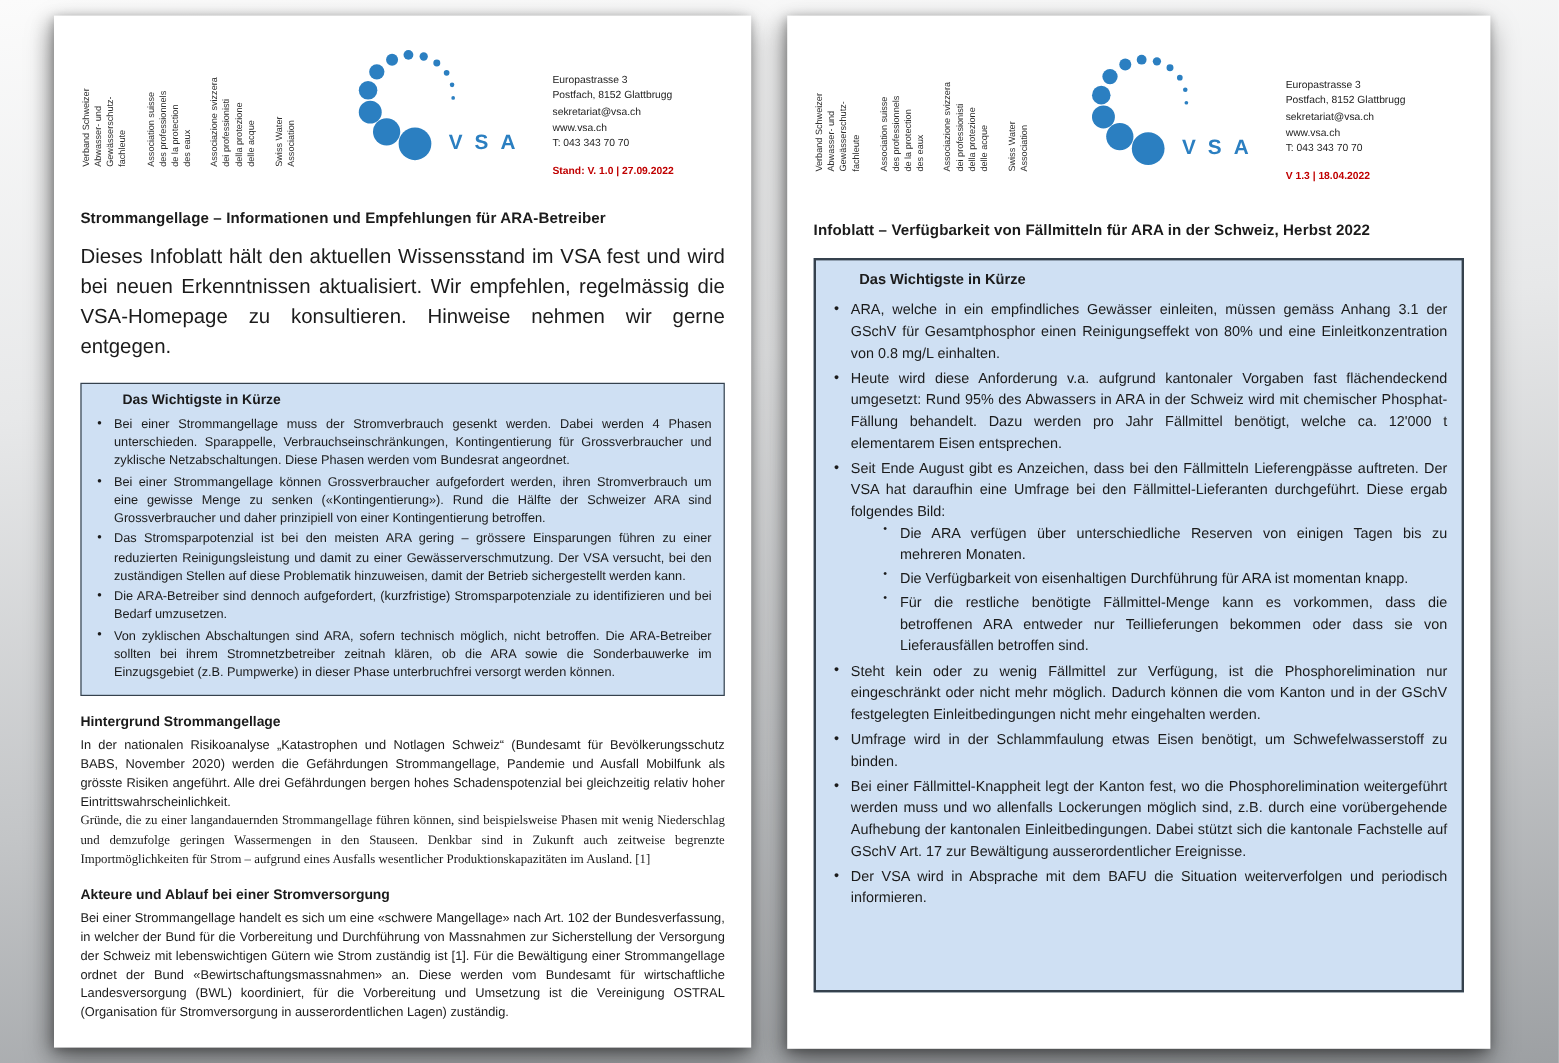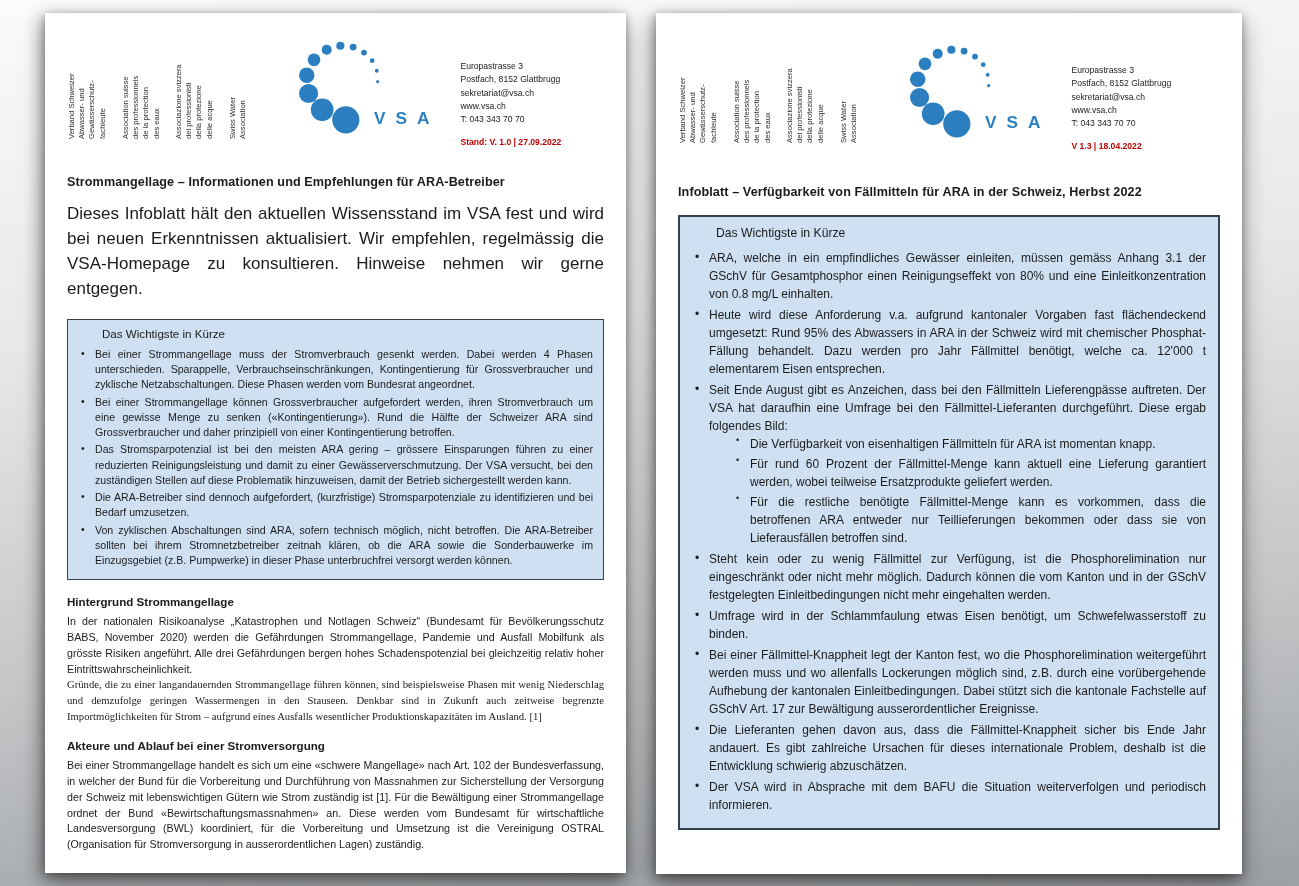--- a/index.html
+++ b/index.html
@@ -35,21 +35,21 @@
   
   .doc-title { margin: 36px 0 0 0; font-size: 12.6px; font-weight: 700; letter-spacing: .1px; }
   .page.right .doc-title { margin-top: 42px; }
   .intro { margin-top: 13px; font-size: 17px; line-height: 1.47; text-align: justify; }
 
   .kv-box {
     margin-top: 14px; background: #cfe0f3; border: 1.2px solid #35414d;
     padding: 7px 10px 9px 10px;
   }
   .page.right .kv-box { margin-top: 16px; border-width: 2px; padding: 9px 12px 11px 12px; min-height: 612px; }
-  .kv-heading { font-size: 11.6px; font-weight: 400; margin: 0 0 7px 0; padding-left: 24px; }
+  .kv-heading { font-size: 11.6px; font-weight: 700; margin: 0 0 7px 0; padding-left: 24px; }
   .page.right .kv-heading { font-size: 12.2px; margin-bottom: 9px; }
 
   ul.bullets { list-style: none; margin: 0; padding: 0; }
   ul.bullets > li { position: relative; padding-left: 17px; margin: 0 0 2px 0; text-align: justify; }
   ul.bullets > li::before { content: "•"; position: absolute; left: 3px; top: -1px; }
   .page.left  ul.bullets > li { font-size: 10.6px; line-height: 1.44; }
   .page.right ul.bullets > li { font-size: 12px;  line-height: 1.5; margin-bottom: 3px; }
 
   ul.subbullets { list-style: none; margin: 0; padding: 0 0 0 24px; }
   ul.subbullets > li { position: relative; padding-left: 17px; margin: 0 0 2px 0; text-align: justify; }
@@ -200,31 +200,30 @@
 
     <div class="kv-box">
       <div class="kv-heading">Das Wichtigste in Kürze</div>
       <ul class="bullets">
 
           <li class="bullet"><span>ARA, welche in ein empfindliches Gewässer einleiten, müssen gemäss Anhang 3.1 der GSchV für Gesamtphosphor einen Reinigungseffekt von 80% und eine Einleitkonzentration von 0.8 mg/L einhalten.</span></li>
 
           <li class="bullet"><span>Heute wird diese Anforderung v.a. aufgrund kantonaler Vorgaben fast flächendeckend umgesetzt: Rund 95% des Abwassers in ARA in der Schweiz wird mit chemischer Phosphat-Fällung behandelt. Dazu werden pro Jahr Fällmittel benötigt, welche ca. 12'000 t elementarem Eisen entsprechen.</span></li>
 
           <li class="bullet"><span>Seit Ende August gibt es Anzeichen, dass bei den Fällmitteln Lieferengpässe auftreten. Der VSA hat daraufhin eine Umfrage bei den Fällmittel-Lieferanten durchgeführt. Diese ergab folgendes Bild:</span><ul class="subbullets">
-              <li><span>Die Verfügbarkeit von eisenhaltigen Fällmitteln für ARA ist momentan knapp.</span></li>
-              <li><span>Für rund 60 Prozent der Fällmittel-Menge kann aktuell eine Lieferung garantiert werden, wobei teilweise Ersatzprodukte geliefert werden.</span></li>
+              <li><span>Die ARA verfügen über unterschiedliche Reserven von einigen Tagen bis zu mehreren Monaten.</span></li>
+              <li><span>Die Verfügbarkeit von eisenhaltigen Durchführung für ARA ist momentan knapp.</span></li>
               <li><span>Für die restliche benötigte Fällmittel-Menge kann es vorkommen, dass die betroffenen ARA entweder nur Teillieferungen bekommen oder dass sie von Lieferausfällen betroffen sind.</span></li>
             </ul></li>
 
 
           <li class="bullet"><span>Steht kein oder zu wenig Fällmittel zur Verfügung, ist die Phosphorelimination nur eingeschränkt oder nicht mehr möglich. Dadurch können die vom Kanton und in der GSchV festgelegten Einleitbedingungen nicht mehr eingehalten werden.</span></li>
 
           <li class="bullet"><span>Umfrage wird in der Schlammfaulung etwas Eisen benötigt, um Schwefelwasserstoff zu binden.</span></li>
 
           <li class="bullet"><span>Bei einer Fällmittel-Knappheit legt der Kanton fest, wo die Phosphorelimination weitergeführt werden muss und wo allenfalls Lockerungen möglich sind, z.B. durch eine vorübergehende Aufhebung der kantonalen Einleitbedingungen. Dabei stützt sich die kantonale Fachstelle auf GSchV Art. 17 zur Bewältigung ausserordentlicher Ereignisse.</span></li>
 
-          <li class="bullet"><span>Die Lieferanten gehen davon aus, dass die Fällmittel-Knappheit sicher bis Ende Jahr andauert. Es gibt zahlreiche Ursachen für dieses internationale Problem, deshalb ist die Entwicklung schwierig abzuschätzen.</span></li>
 
           <li class="bullet"><span>Der VSA wird in Absprache mit dem BAFU die Situation weiterverfolgen und periodisch informieren.</span></li>
         </ul>
     </div>
   </div>
 </div>
 
 </body></html>

